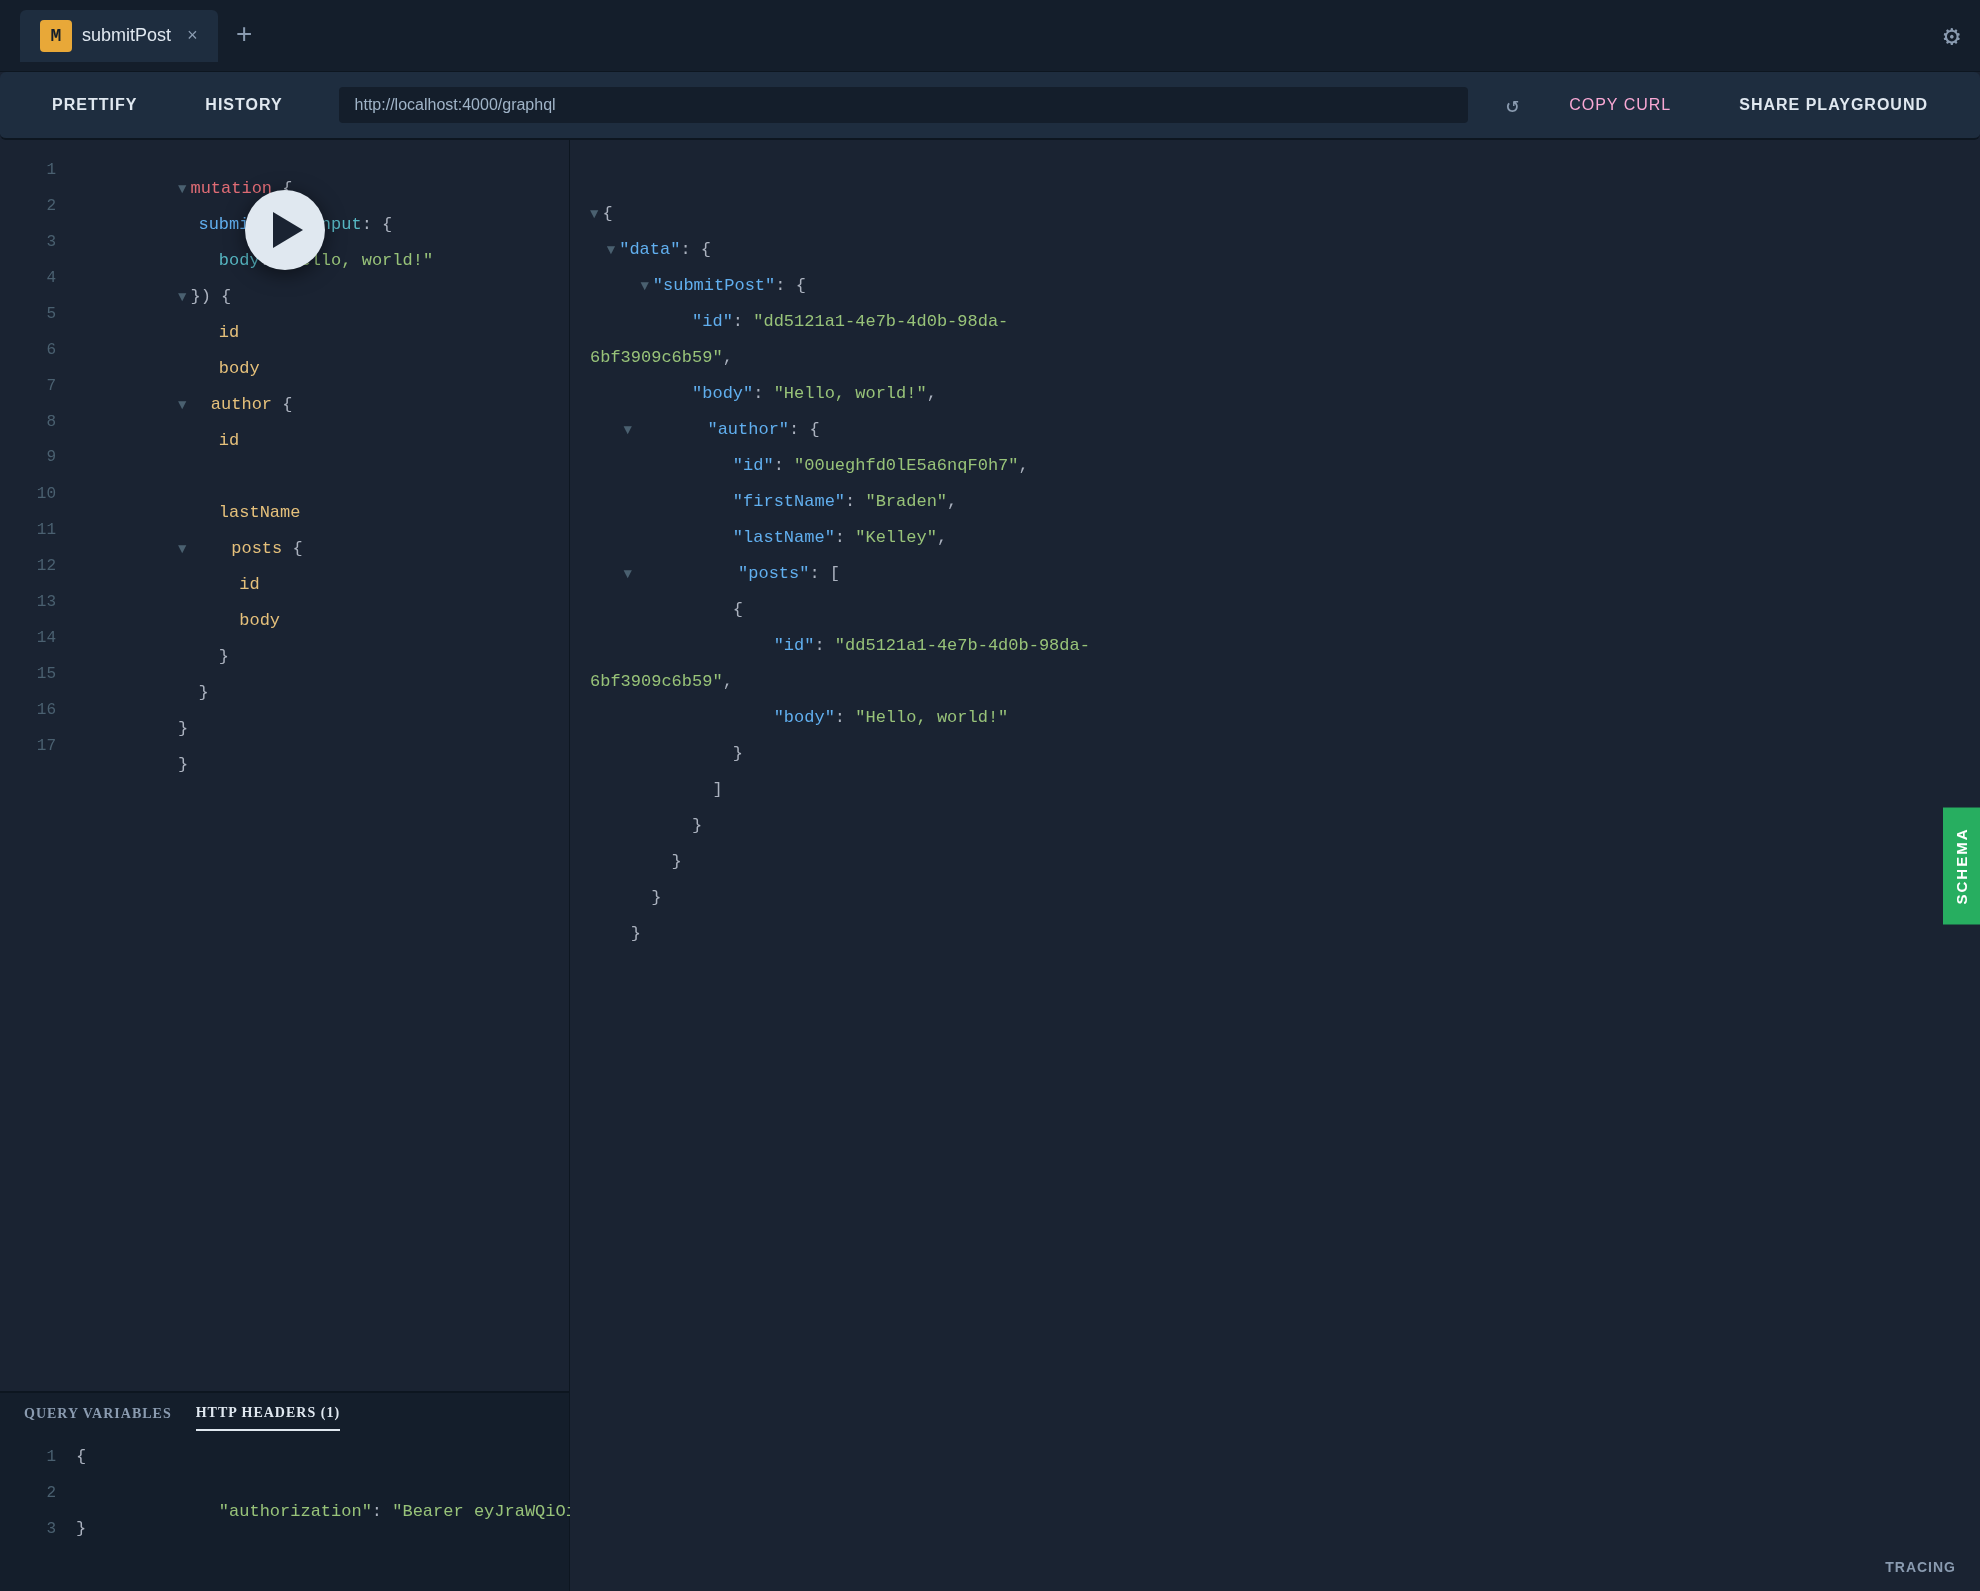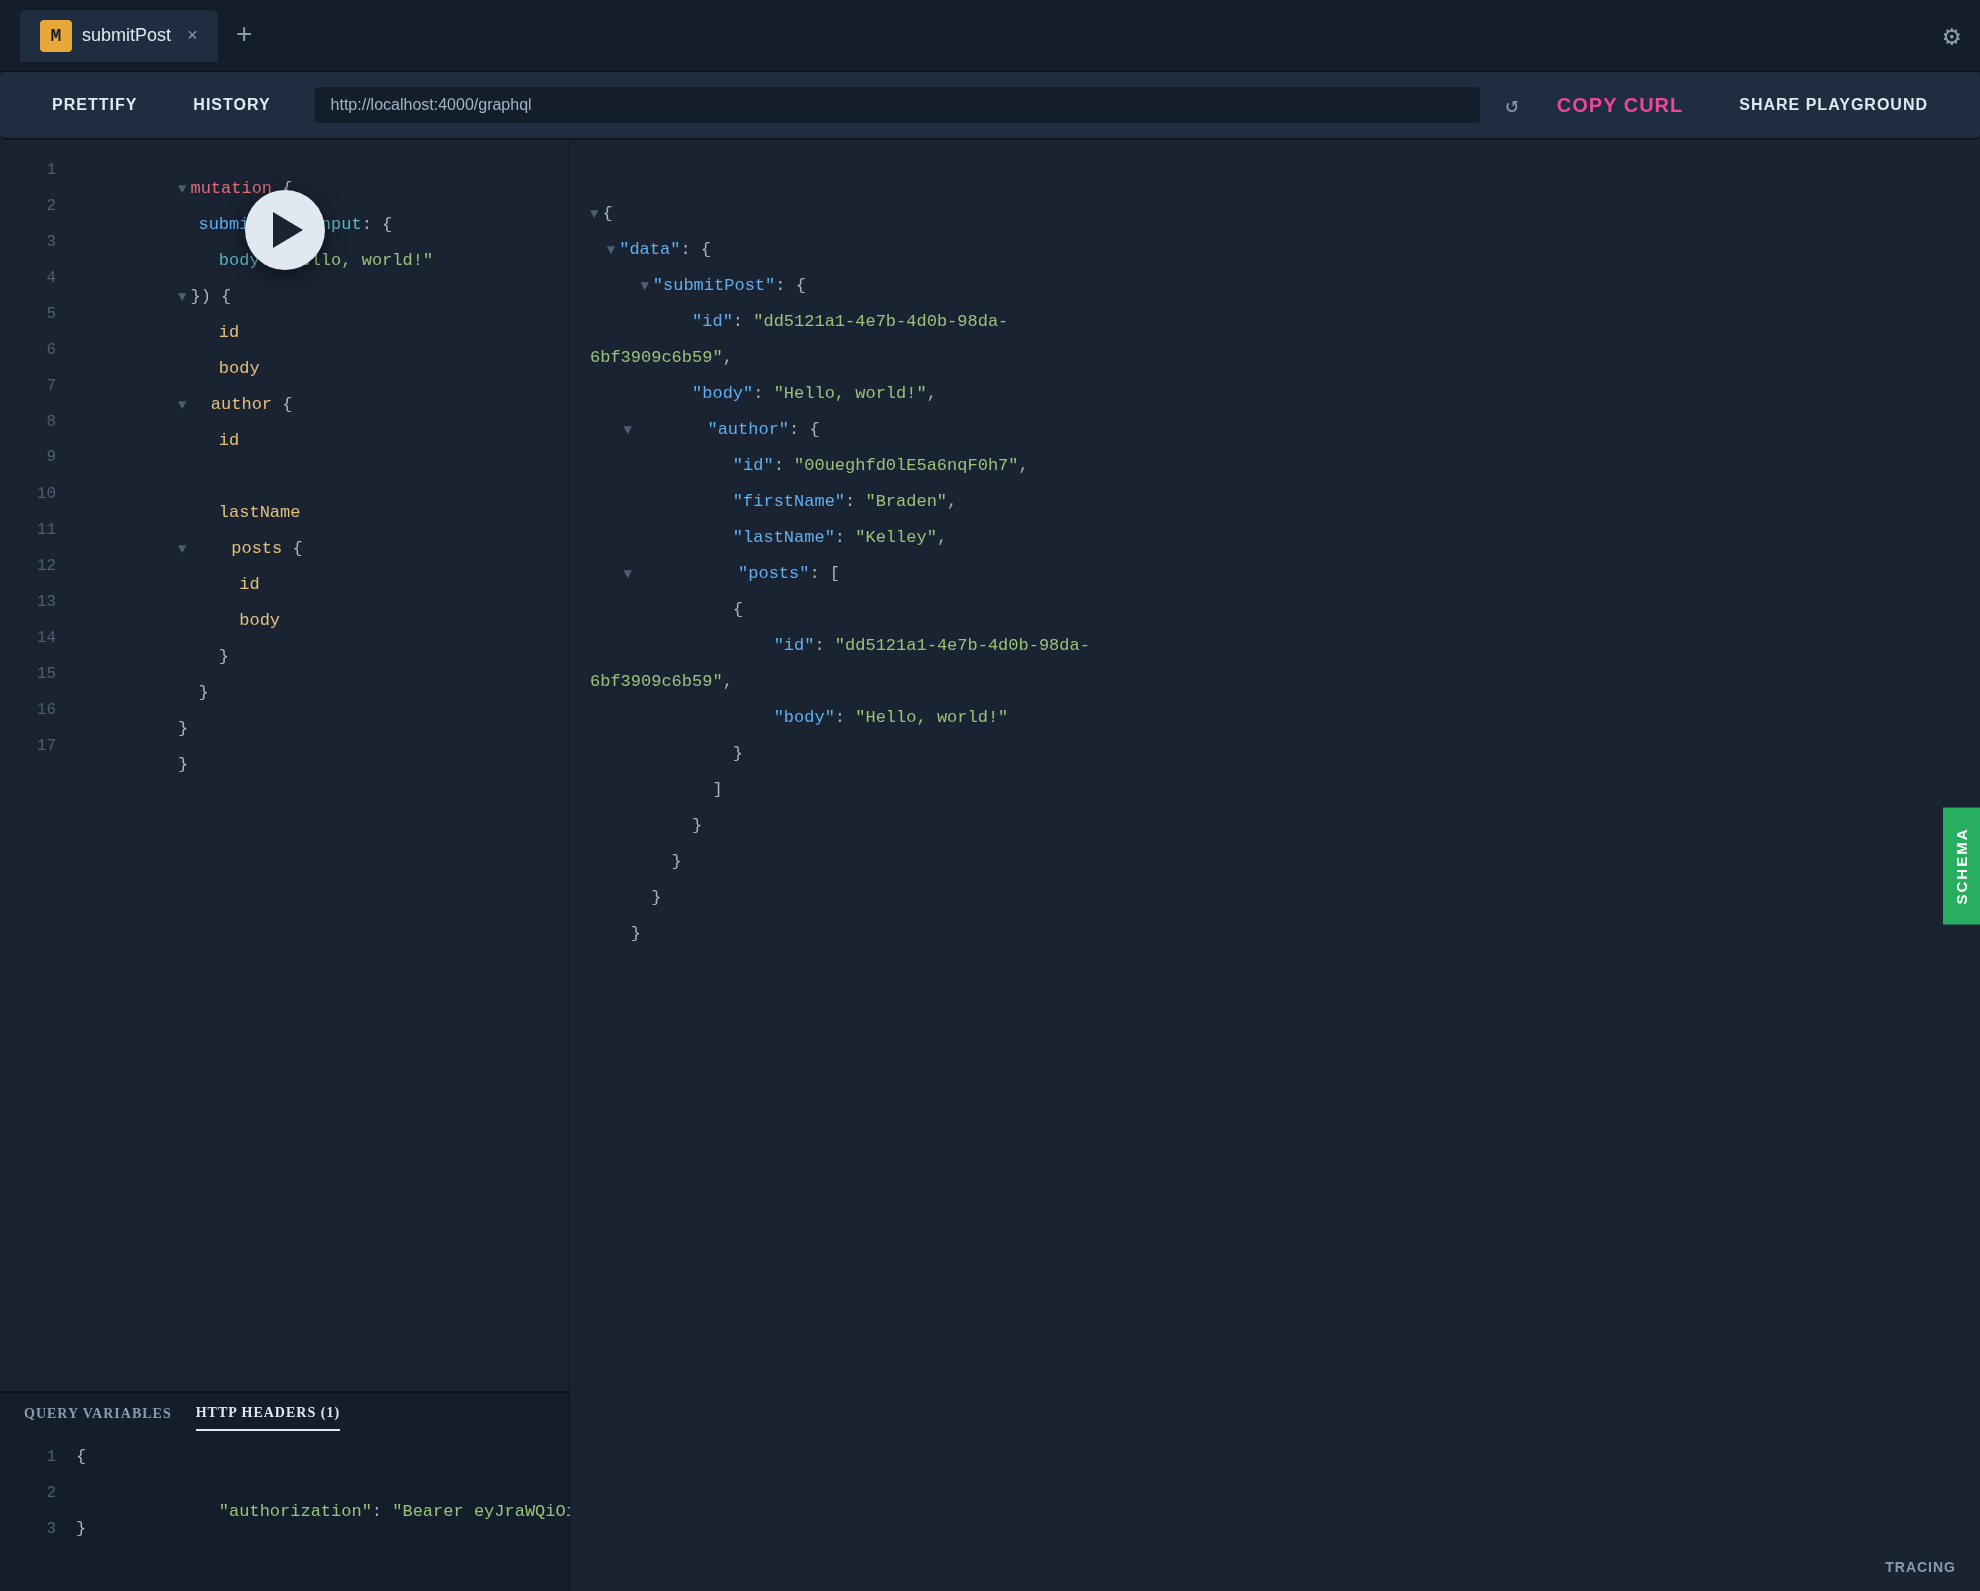--- a/index.html
+++ b/index.html
@@ -67,21 +67,21 @@
       cursor: pointer;
     }
 
     
     .toolbar {
       display: flex;
       align-items: center;
       background: #1e2d3f;
       height: 68px;
       padding: 0 24px;
-      gap: 0;
+      gap: 12px;
       border-bottom: 2px solid #0d1620;
       border-radius: 6px;
     }
     .toolbar-btn {
       color: #e0e8f0;
       font-size: 16px;
       font-weight: bold;
       font-family: sans-serif;
       letter-spacing: 1px;
       padding: 10px 28px;
@@ -102,23 +102,23 @@
       border-radius: 4px;
       margin: 0 16px;
     }
     .reset-btn {
       color: #8a9bb0;
       font-size: 22px;
       cursor: pointer;
       padding: 0 10px;
     }
     .copy-curl-btn {
-      color: #ec4899;
-      font-size: 20px;
-      font-weight: bold;
+      color: #f9a8d4;
+      font-size: 16px;
+      font-weight: normal;
       font-family: sans-serif;
       letter-spacing: 1px;
       padding: 10px 28px;
       cursor: pointer;
       background: none;
       border: none;
     }
     .share-playground-btn {
       color: #e0e8f0;
       font-size: 16px;

